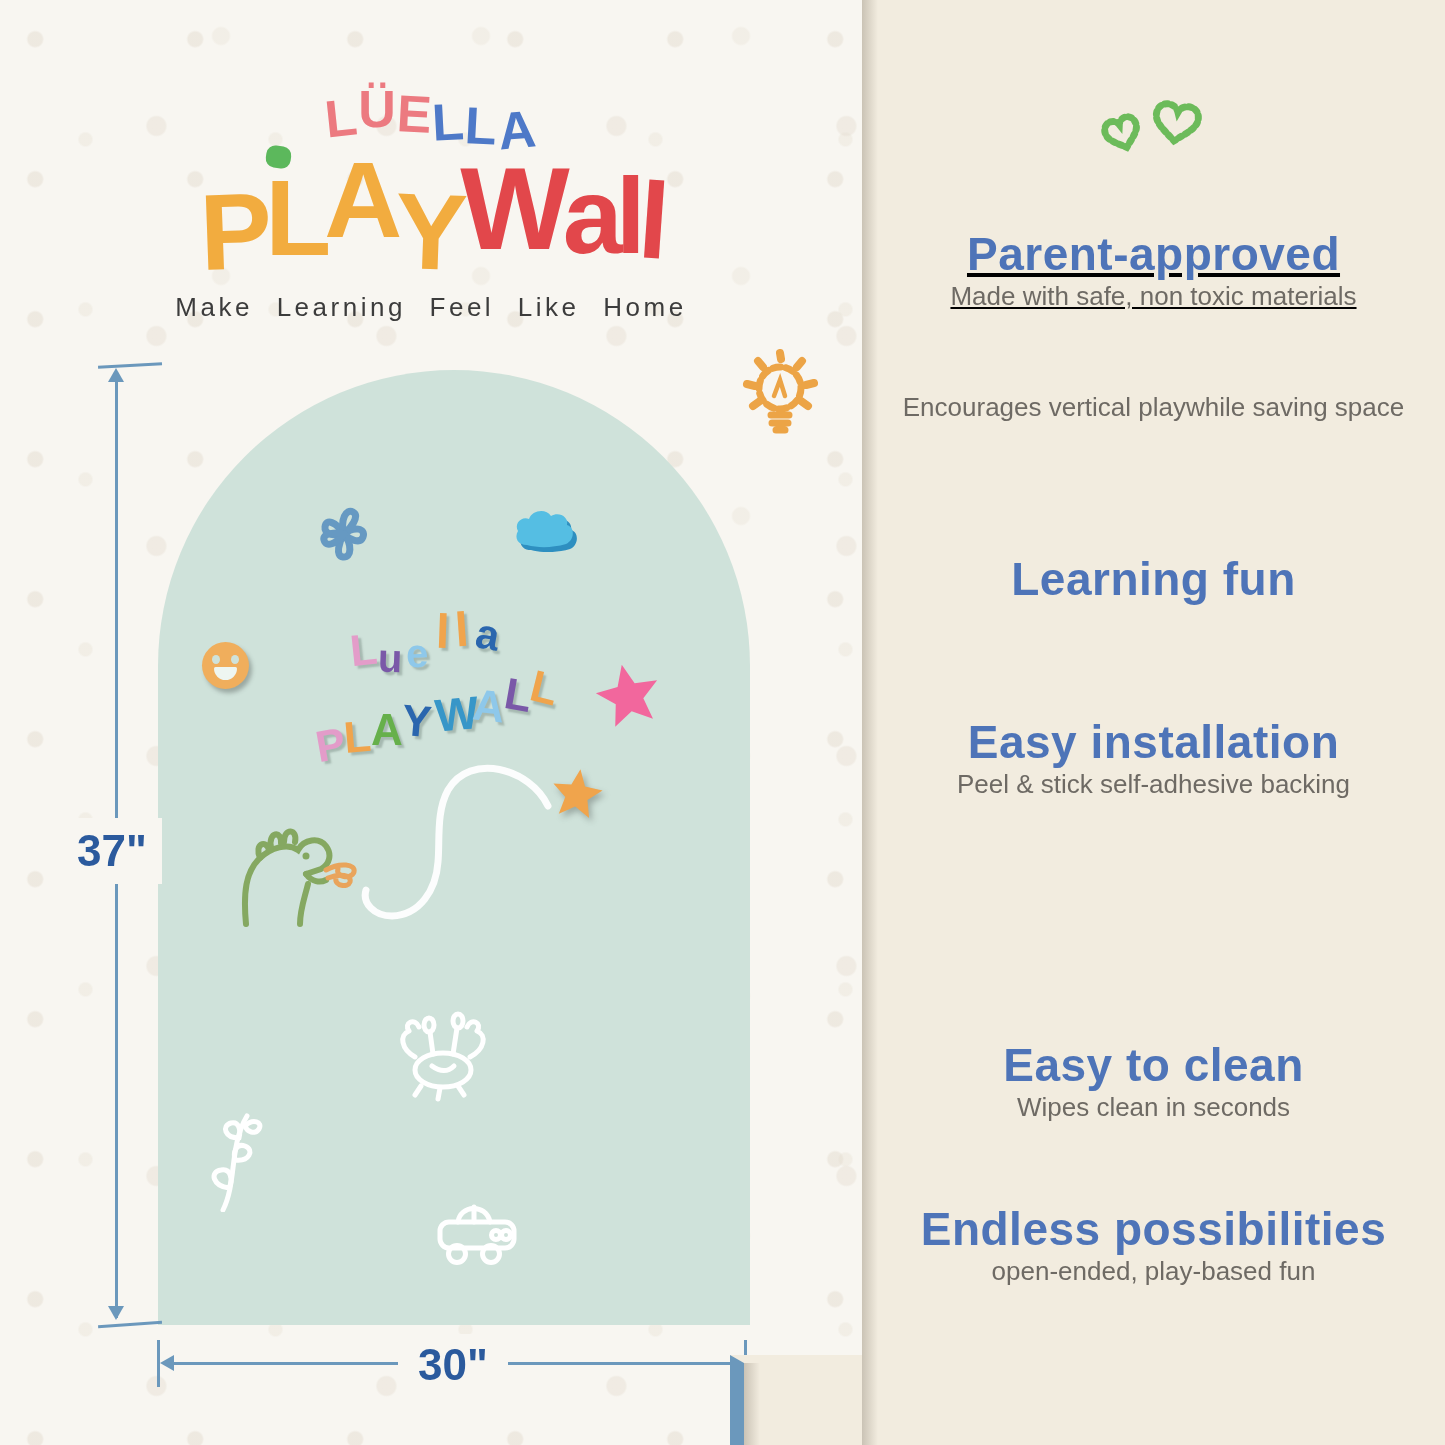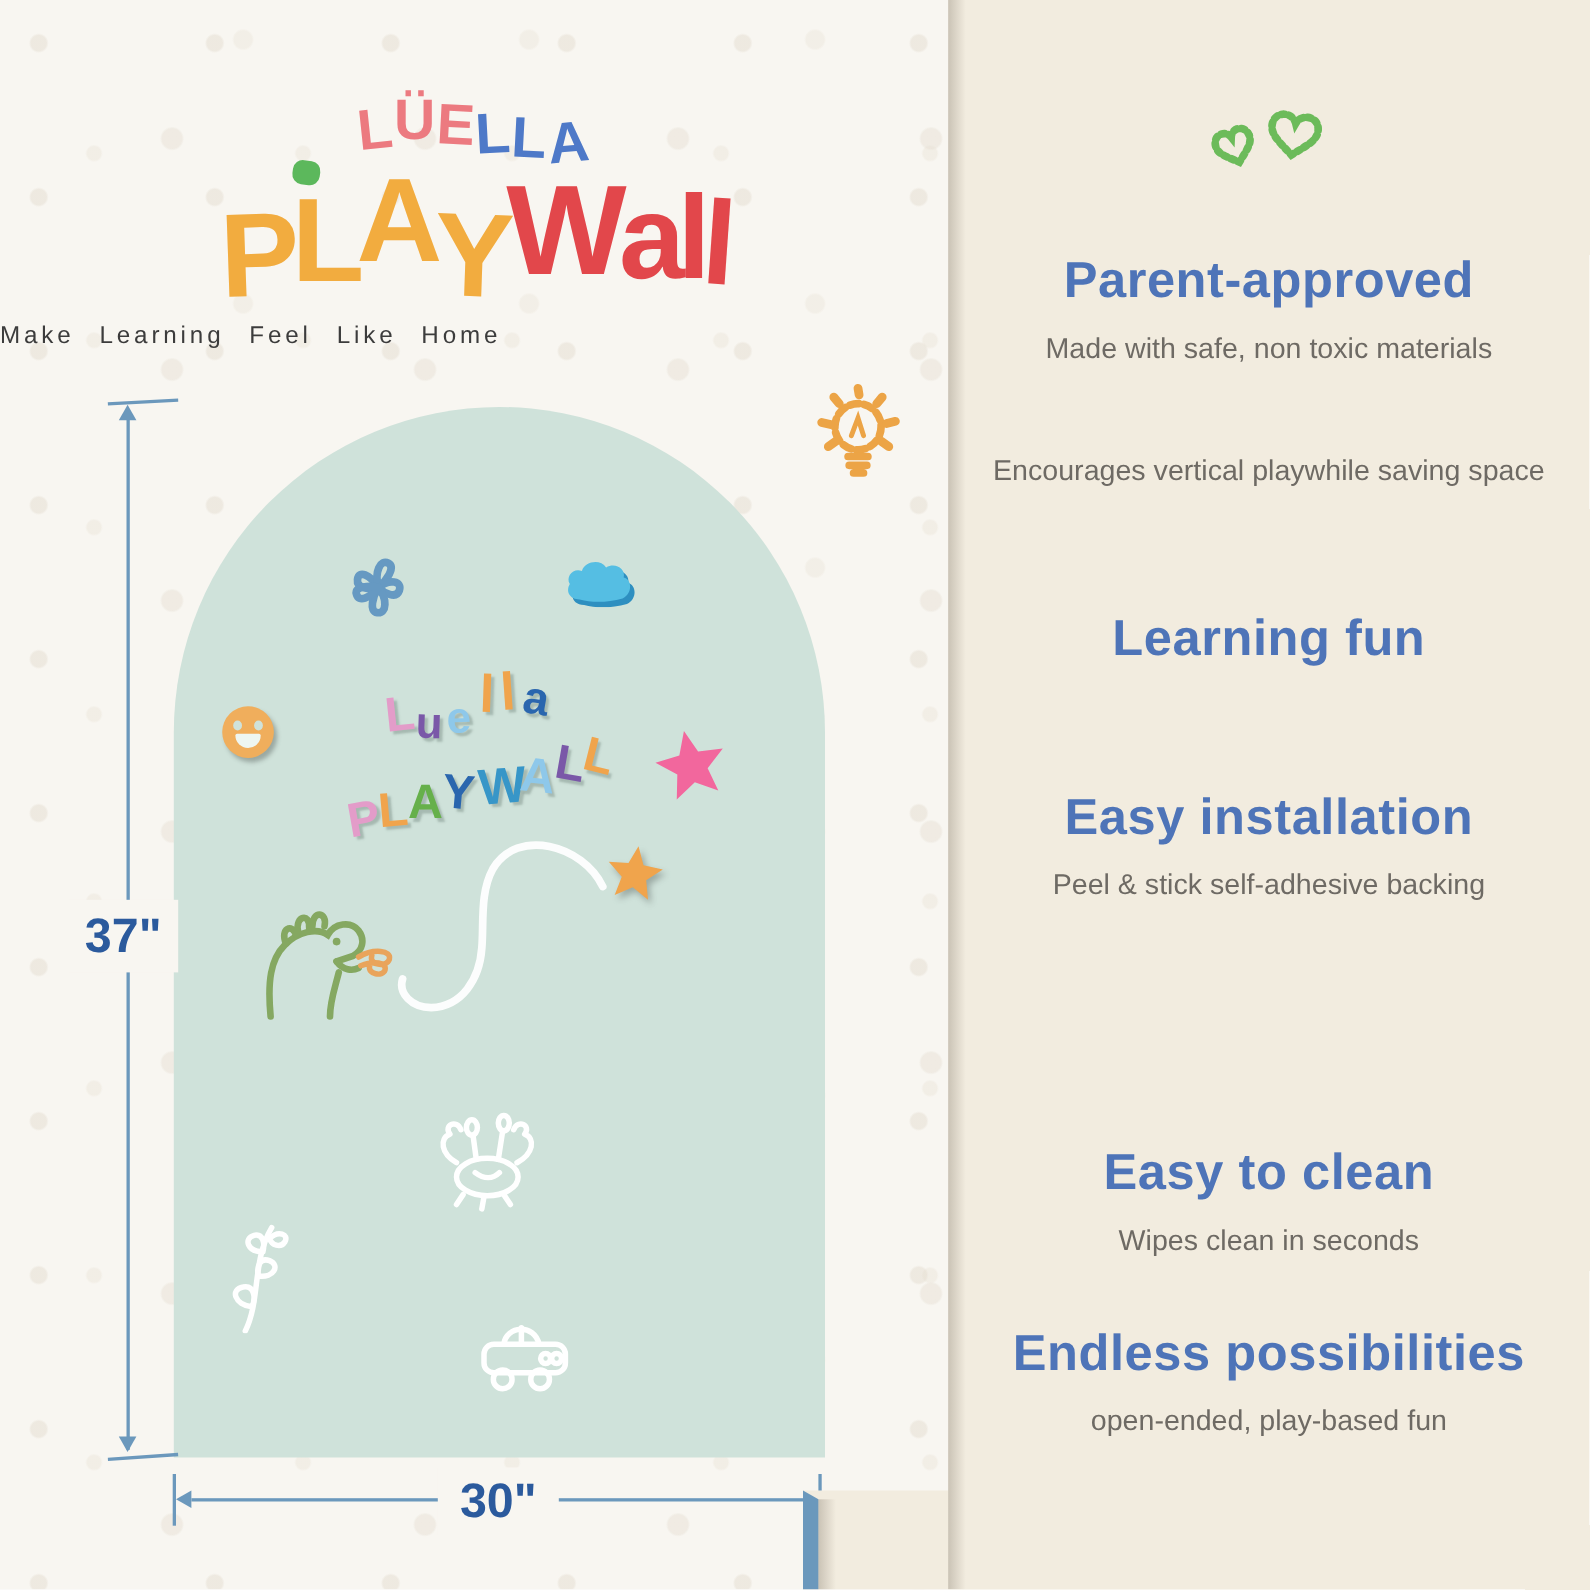--- a/index.html
+++ b/index.html
@@ -19,22 +19,22 @@
     font-size:52px;font-weight:bold;letter-spacing:1px;line-height:1;}
   .luella-row .ltr{display:inline-block;}
 
   .playwall-row{position:absolute;left:0;top:150px;width:862px;text-align:center;
     font-size:108px;font-weight:bold;letter-spacing:-7px;line-height:1.1;}
   .playwall-row .ltr{display:inline-block;}
 
   .green-dot{position:absolute;left:266px;top:146px;width:25px;height:22px;border-radius:9px;
     background:var(--logo_green);transform:rotate(8deg);}
 
-  .tagline{position:absolute;left:0;top:292px;width:862px;
-    font-size:22px;color:var(--tagline);letter-spacing:3.5px;word-spacing:13px;}
+  .tagline{position:absolute;left:0;top:292px;width:862px;text-align:center;
+    font-size:26px;color:var(--tagline);letter-spacing:3.5px;word-spacing:13px;}
 
   
   .arch{position:absolute;left:158px;top:370px;width:592px;height:955px;
     background:var(--mint);border-radius:296px 296px 0 0;}
   .arch svg{position:absolute;}
   .magnets{position:absolute;left:0;top:0;right:0;bottom:0;}
   .magnets .ltr{font-weight:bold;line-height:1;
     text-shadow:3px 3px 2px rgba(90,110,100,.35);}
 
   .smiley{position:absolute;left:44px;top:272px;width:47px;height:47px;border-radius:50%;
@@ -68,22 +68,22 @@
   .dim-label.h37{left:62px;top:818px;width:100px;font-size:44px;padding:8px 0;}
   .dim-label.w30{left:398px;top:1334px;width:110px;font-size:44px;padding:6px 0;}
 
   
   .right{position:absolute;left:862px;top:0;width:583px;height:1445px;background:var(--panel);}
   .right::before{content:"";position:absolute;left:0;top:0;bottom:0;width:16px;
     background:linear-gradient(to right, rgba(110,100,85,.30), rgba(110,100,85,0));}
   .hearts{position:absolute;left:236px;top:98px;}
   .feature{position:absolute;left:0;width:583px;text-align:center;}
   .feature h2{margin:0;font-size:46px;line-height:52px;color:var(--blue);letter-spacing:0.5px;}
-  .feature p{margin:20px 0 0 0;font-size:26px;line-height:32px;color:var(--gray);}
-  .f1{top:228px;} .f2{top:391px;} .f3{top:553px;} .f4{top:716px;}
+  .feature p{margin:0 0 0 0;font-size:26px;line-height:32px;color:var(--gray);}
+  .f1{top:228px;text-decoration:underline;} .f2{top:391px;} .f3{top:553px;} .f4{top:716px;}
   .f5{top:876px;} .f6{top:1039px;} .f7{top:1203px;}
 </style>
 </head>
 <body>
 
 <div class="canvas">
 
   <section class="left">
 
     <div class="luella-row"><span class="ltr" style="color: rgb(236, 122, 128); transform: translateY(6px) rotate(-6deg);">L</span><span class="ltr" style="color: rgb(236, 122, 128); transform: translateY(-3px);">Ü</span><span class="ltr" style="color: rgb(236, 122, 128); transform: translateY(2px) rotate(3deg);">E</span><span class="ltr" style="color: rgb(78, 121, 200); transform: translateY(10px) rotate(-3deg);">L</span><span class="ltr" style="color: rgb(78, 121, 200); transform: translateY(14px) rotate(3deg);">L</span><span class="ltr" style="color: rgb(78, 121, 200); transform: translateY(18px) rotate(-5deg);">A</span></div>

